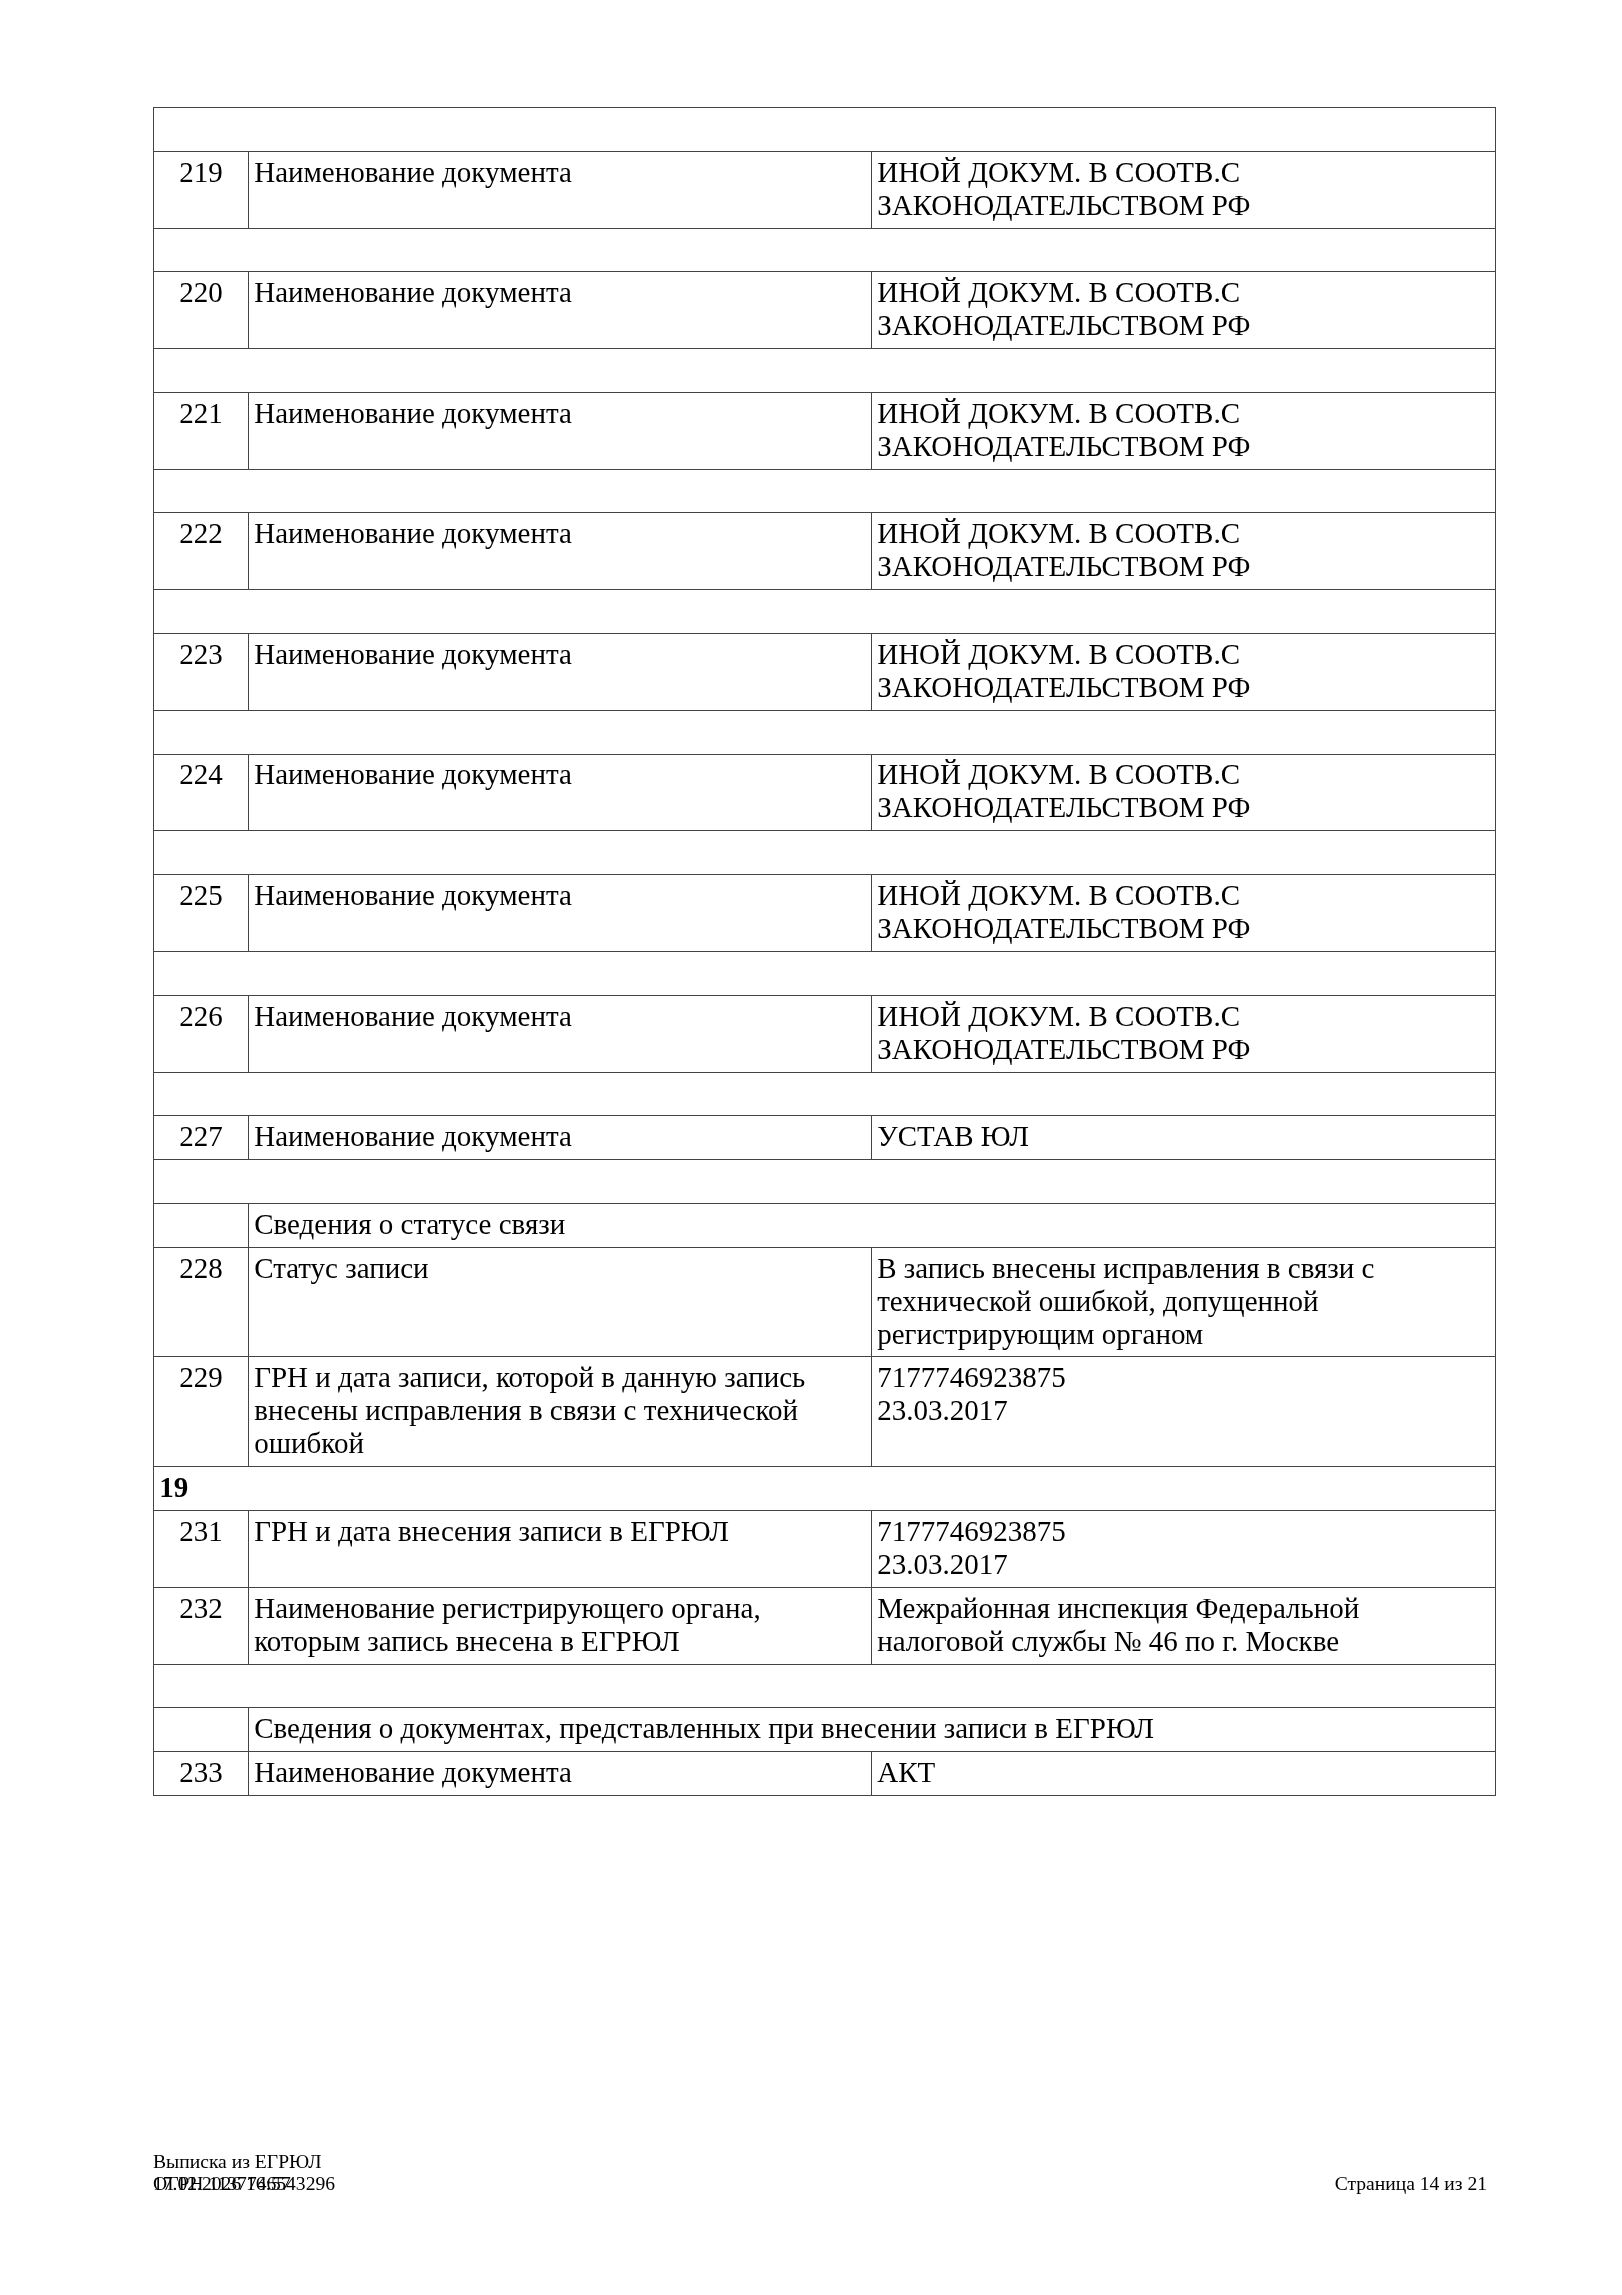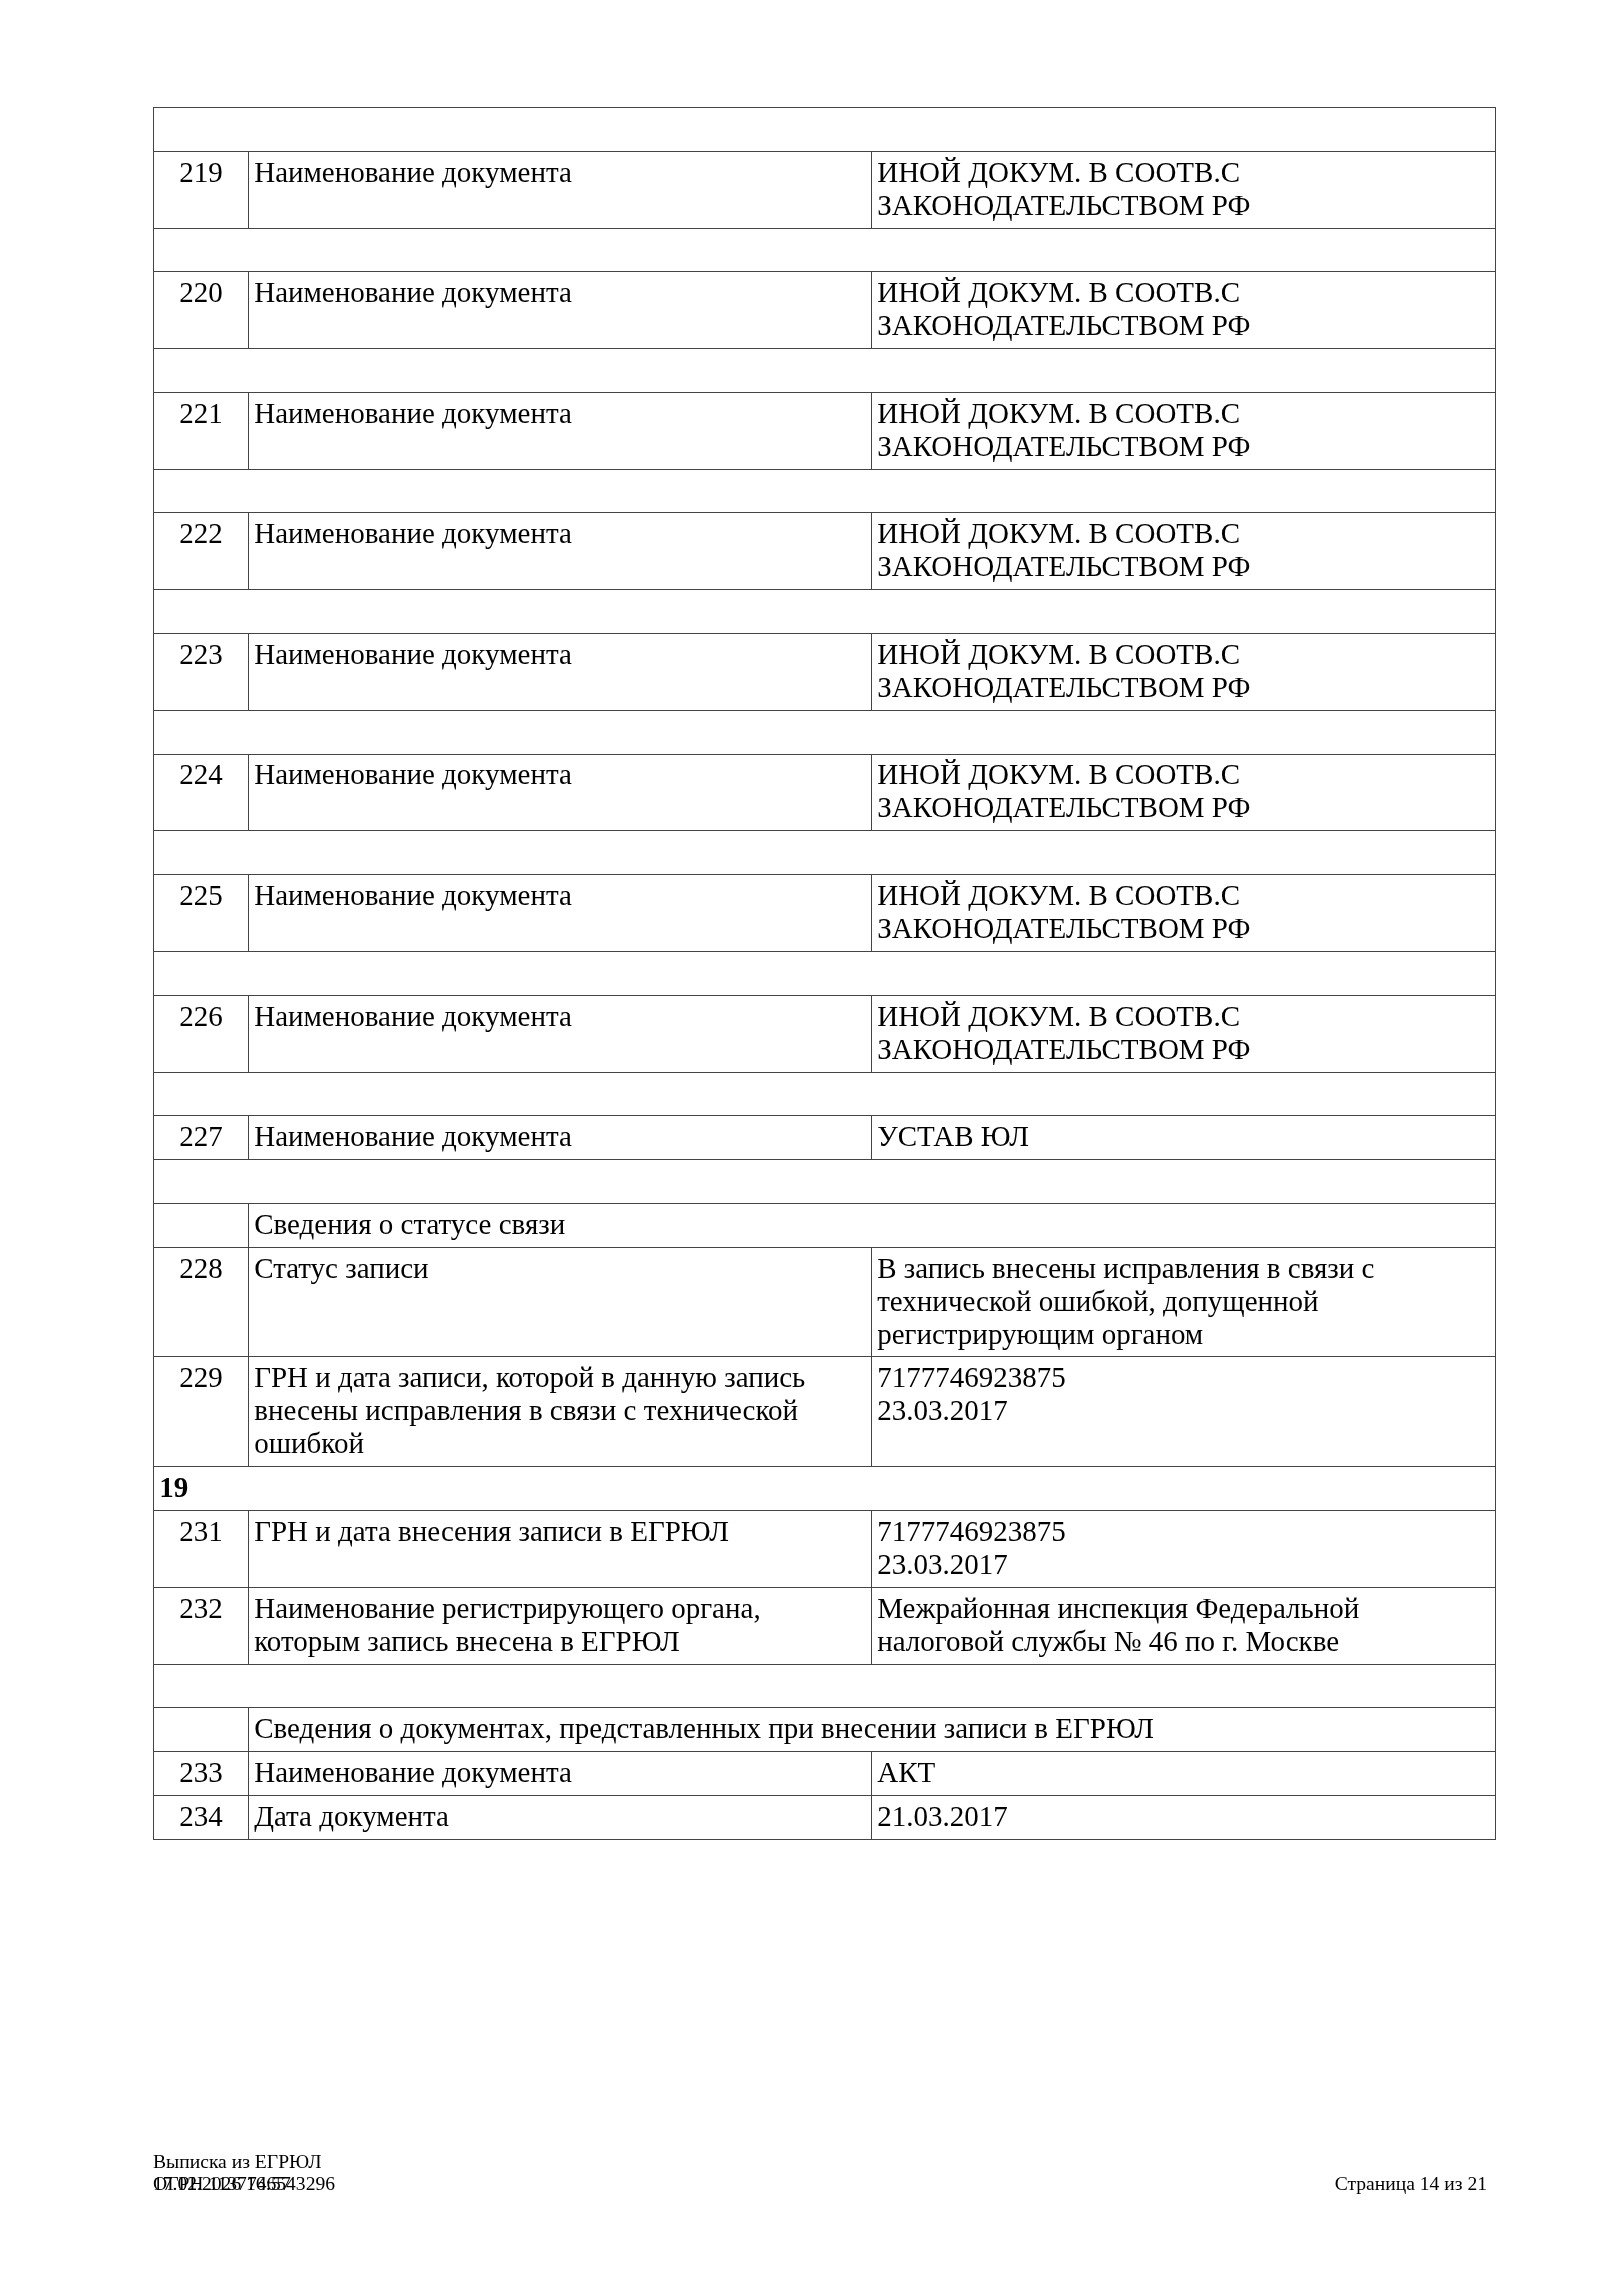--- a/index.html
+++ b/index.html
@@ -190,27 +190,20 @@
         <td class="num"></td>
         <td class="title" colspan="2">Сведения о документах, представленных при внесении записи в ЕГРЮЛ</td>
       </tr>
       <tr class="entry">
         <td class="num">233</td>
         <td class="label">Наименование документа</td>
         <td class="value">
           <span class="value-line">АКТ</span>
         </td>
       </tr>
-      <tr class="entry">
-        <td class="num">234</td>
-        <td class="label">Дата документа</td>
-        <td class="value">
-          <span class="value-line">21.03.2017</span>
-        </td>
-      </tr>
     </tbody>
 </table>
 
 <div class="footer">
   <div class="left">
     <div>Выписка из ЕГРЮЛ</div>
     <div>17.02.2026 16:57</div>
   </div>
   <div class="center">ОГРН 1137746543296</div>
   <div class="right">Страница 14 из 21</div>

